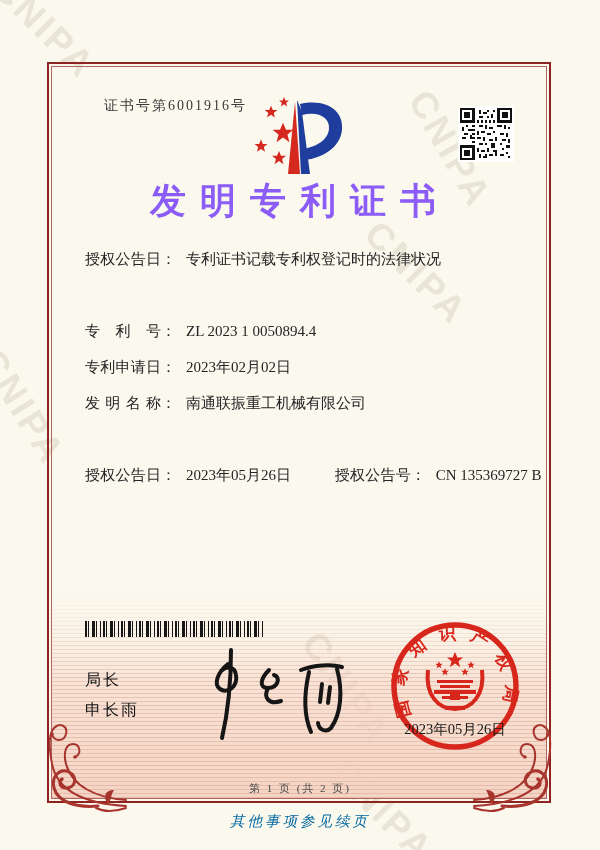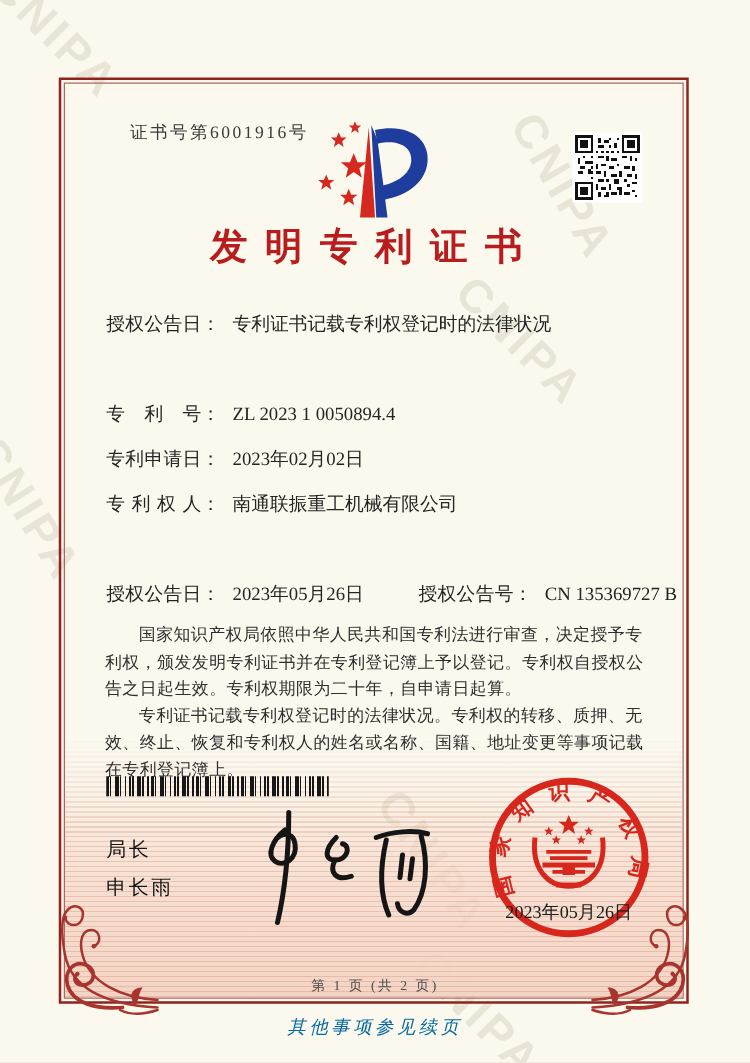--- a/index.html
+++ b/index.html
@@ -15,22 +15,22 @@
   .frame::after{content:"";position:absolute;inset:2px;border:1px solid #b0665e;}
   .band{position:absolute;left:3px;right:3px;bottom:3px;height:208px;
         background:
           repeating-linear-gradient(0deg, rgba(203,112,86,0.28) 0 1px, rgba(0,0,0,0) 1px 4px),
           linear-gradient(to bottom, rgba(246,220,206,0) 0%, rgba(245,216,201,0.65) 45%, #f3d4c4 100%);
         -webkit-mask-image:linear-gradient(to bottom, transparent 0, #000 42%);
         mask-image:linear-gradient(to bottom, transparent 0, #000 42%);}
   
   .abs{position:absolute;z-index:2;}
   .cert-no{left:104px;top:97px;font-size:14px;letter-spacing:2px;color:#3a3a3a;}
-  .title{left:0;top:177px;width:100%;text-align:center;font-size:30px;font-weight:700;
-         letter-spacing:14px;color:#b91c1c;}
+  .title{left:0;top:177px;width:100%;text-align:center;font-size:36px;font-weight:700;
+         letter-spacing:14px;color:#8b5cf6;}
   .qr{left:458px;top:106px;width:56px;height:56px;background:#fff;padding:2px;box-sizing:border-box;}
   .field-row{left:85px;font-size:15px;white-space:nowrap;color:#242424;}
   .flabel{display:inline-block;width:76px;text-align:justify;text-align-last:justify;vertical-align:top;}
   .fvalue{margin-left:10px;}
   .grp2{margin-left:40px;}
   .paras{left:84px;top:497px;width:434px;font-size:13.5px;line-height:21.5px;
          color:#2e2e2e;letter-spacing:0.4px;}
   .paras p{margin:0;text-indent:2em;}
   .barcode{left:85px;top:621px;width:178px;height:16px;
      background:repeating-linear-gradient(90deg,#161616 0 2px,rgba(0,0,0,0) 2px 3px,
@@ -97,31 +97,27 @@
   <div class="abs field-row" style="top:250px;">
     <span class="flabel">授权公告日</span><span>：</span><span class="fvalue">专利证书记载专利权登记时的法律状况</span>
   </div>
   <div class="abs field-row" style="top:322px;">
     <span class="flabel">专利号</span><span>：</span><span class="fvalue">ZL 2023 1 0050894.4</span>
   </div>
   <div class="abs field-row" style="top:358px;">
     <span class="flabel">专利申请日</span><span>：</span><span class="fvalue">2023年02月02日</span>
   </div>
   <div class="abs field-row" style="top:394px;">
-    <span class="flabel">专利权人</span><span>：</span><span class="fvalue">南通联振重工机械有限公司</span>
+    <span class="flabel">发明名称</span><span>：</span><span class="fvalue">南通联振重工机械有限公司</span>
   </div>
   <div class="abs field-row" style="top:466px;">
     <span><span class="flabel">授权公告日</span><span>：</span><span class="fvalue">2023年05月26日</span></span>
     <span class="grp2"><span class="flabel">授权公告号</span><span>：</span><span class="fvalue">CN 135369727 B</span></span>
   </div>
 
-  <div class="abs paras">
-    <p>国家知识产权局依照中华人民共和国专利法进行审查，决定授予专利权，颁发发明专利证书并在专利登记簿上予以登记。专利权自授权公告之日起生效。专利权期限为二十年，自申请日起算。</p>
-    <p>专利证书记载专利权登记时的法律状况。专利权的转移、质押、无效、终止、恢复和专利权人的姓名或名称、国籍、地址变更等事项记载在专利登记簿上。</p>
-  </div>
 
   <div class="abs barcode"></div>
 
   <div class="abs director d1">局长</div>
   <div class="abs director d2">申长雨</div>
 
   <svg class="abs sig" width="160" height="100" viewBox="0 0 160 100">
     <g stroke="#151515" stroke-width="4" fill="none" stroke-linecap="round" stroke-linejoin="round">
       <path d="M38,20 C28,28 23,40 30,45 C37,50 48,43 46,31 C45,23 37,21 31,27"></path>
       <path d="M41,6 C41,30 39,64 32,94"></path>

